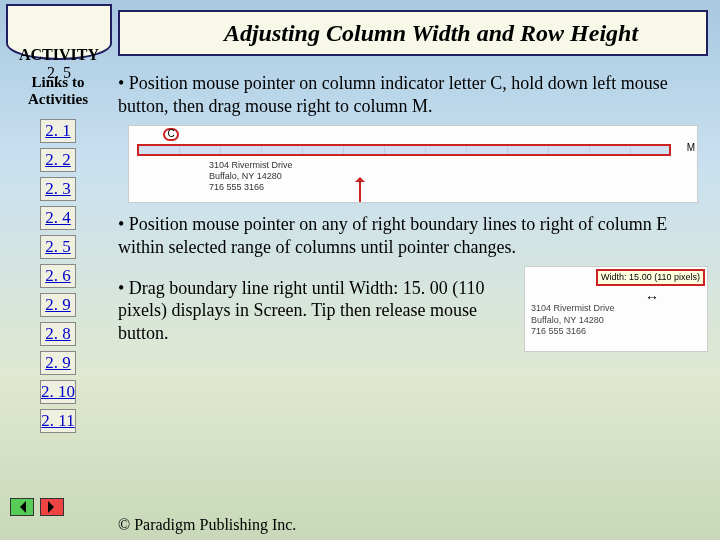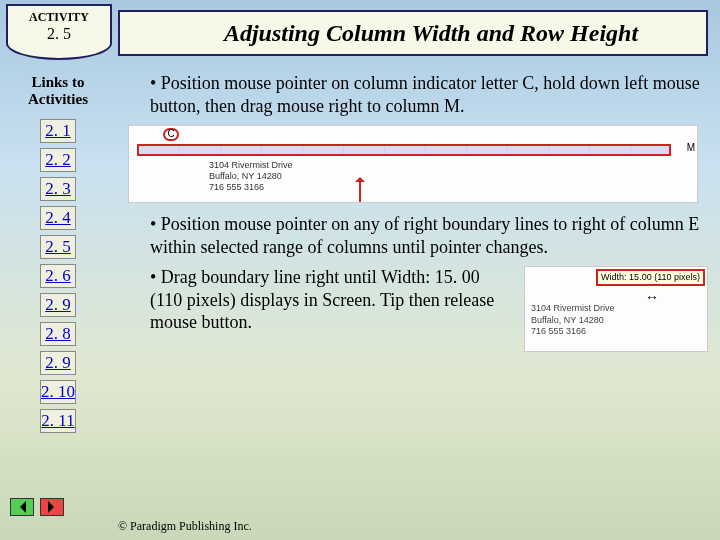--- a/index.html
+++ b/index.html
@@ -11,21 +11,21 @@
   }
   .activity-badge {
     position: absolute; top: 4px; left: 6px;
     width: 106px; height: 56px;
     background: #f8f8e8;
     border: 2px solid #202060;
     border-radius: 0 0 50% 50% / 0 0 30% 30%;
     text-align: center; padding-top: 4px;
     z-index: 2;
   }
-  .activity-badge .l1 { font-weight: bold; font-size: 12px; }
+  .activity-badge .l1 { font-weight: bold; font-size: 16px; margin-top: 36px; }
   .activity-badge .l2 { font-size: 16px; }
   .title-bar {
     position: absolute; top: 10px; left: 118px;
     width: 590px; height: 46px;
     background: #f8f8e8;
     border: 2px solid #202060;
     display: flex; align-items: center; justify-content: center; padding-left: 36px;
   }
   .title-bar h1 { font-size: 24px; font-weight: bold; font-style: italic; color: #000; }
   .sidebar {
@@ -36,21 +36,21 @@
     width: 36px; margin: 0 auto 5px auto;
     border: 1px solid #888; background: #f0f0e0;
     text-align: center; font-size: 17px;
     text-decoration: underline; color: #0000cc;
     padding: 1px 0; cursor: pointer;
   }
   .content {
     position: absolute; top: 72px; left: 118px; width: 590px;
     font-size: 18px; line-height: 1.25;
   }
-  .bullet { margin-bottom: 8px; margin-left: 32px; }
+  .bullet { margin-bottom: 8px; }
   .figure1 {
     width: 570px; height: 78px; margin: 6px 0 10px 10px;
     background: #fdfdfd; border: 1px solid #ccc; position: relative;
   }
   .fig1-c {
     position: absolute; top: 2px; left: 34px; width: 16px; height: 13px;
     border: 2px solid #cc2222; border-radius: 9px;
     display:flex;align-items:center;justify-content:center;
     font-size: 10px; font-family: sans-serif;
   }
@@ -67,21 +67,21 @@
     font-size: 9px; font-family: sans-serif; color: #333; line-height: 1.2;
   }
   .fig1-arrow {
     position: absolute; top: 52px; left: 230px;
     width: 2px; height: 24px; background: #cc2222;
   }
   .fig1-arrow:before {
     content:""; position:absolute; top:-6px; left:-4px;
     border: 5px solid transparent; border-bottom-color:#cc2222;
   }
-  .bottom-row { display: flex; gap: 12px; align-items: flex-start; }
+  .bottom-row { display: flex; gap: 12px; align-items: flex-end; }
   .bottom-text { flex: 1; }
   .figure2 {
     width: 184px; height: 86px; background: #fdfdfd; border: 1px solid #ccc;
     position: relative; font-family: sans-serif; font-size: 9px; padding-left: 44px;
   }
   .fig2-tip {
     position: absolute; top: 2px; right: 2px;
     border: 2px solid #cc2222; background: #ffffe0;
     padding: 1px 3px; font-size: 9px;
   }
@@ -100,21 +100,21 @@
     display:flex;align-items:center;justify-content:center;
     cursor:pointer;
   }
   .arrow-btn.back { background:#55cc55; }
   .arrow-btn.fwd { background:#ee4444; }
   .arrow-shape { width:0;height:0;border:6px solid transparent; }
   .arrow-shape.left { border-right-color:#000; margin-left:-4px; }
   .arrow-shape.right { border-left-color:#000; margin-right:-4px; }
   .copyright {
     position: absolute; bottom: 6px; left: 118px;
-    font-size: 12px;
+    font-size: 16px;
   }
 </style>
 </head>
 <body>
 
 <div class="activity-badge">
   <div class="l1">ACTIVITY</div>
   <div class="l2">2. 5</div>
 </div>
 

